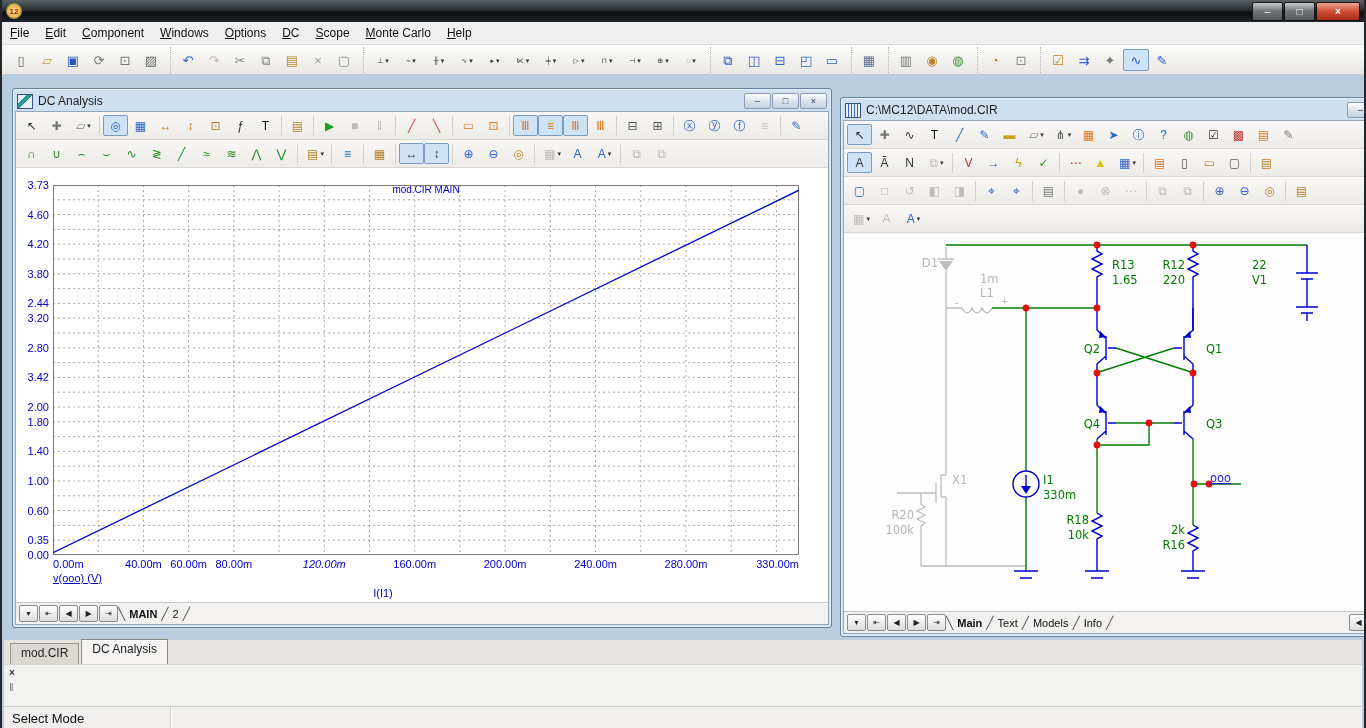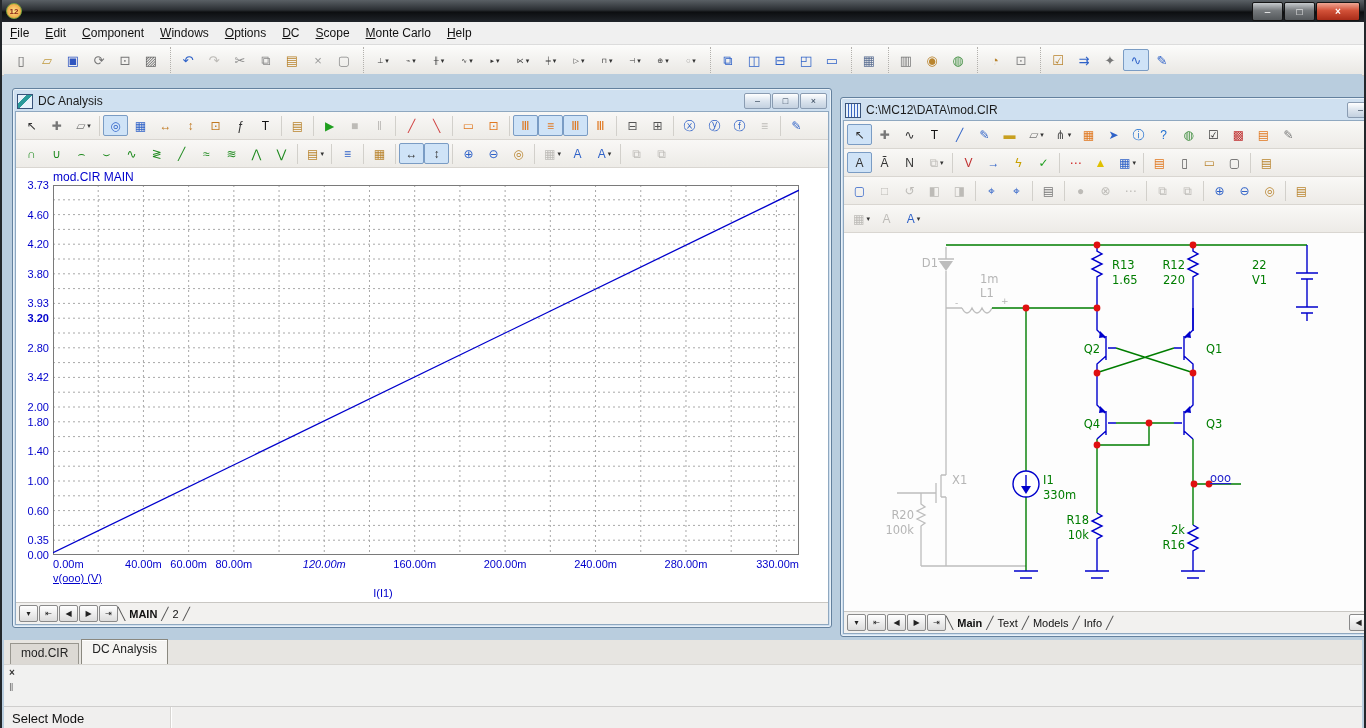--- a/index.html
+++ b/index.html
@@ -42,21 +42,21 @@
   .cicon.schem{background:repeating-linear-gradient(90deg,#e8f2fb 0 2px,#3a66c0 2px 3px)}
   .cbtn{width:25px;height:14px;border:1px solid #8a9cb2;border-radius:2px;margin-left:1px;font-size:9px;color:#2b3d52;
         background:linear-gradient(#ffffff,#dbe4ee 50%,#c3d1e0);display:flex;align-items:center;justify-content:center}
   .cbtn.close-active{width:34px;background:linear-gradient(#f2b2a0,#d85a43 45%,#bb3a24);color:#fff;font-weight:bold}
   .cbody{flex:1;background:#f4f3f1;border:1px solid #8fa8c0;display:flex;flex-direction:column;overflow:hidden}
   .wtoolbar{height:27px;flex:0 0 27px;background:linear-gradient(#f9f8f6,#edebe7);border-bottom:1px solid #d9d6d1;
             display:flex;align-items:center;padding-left:3px;overflow:hidden}
   .wtoolbar .tbi{min-width:19px;height:19px;font-size:12px}
   
   .content-dc{flex:1;background:#ffffff;position:relative;overflow:hidden}
-  .ptitle{position:absolute;top:2px;left:37px;width:746px;color:#0000cc;font-size:12px}
+  .ptitle{position:absolute;top:16px;left:37px;width:746px;text-align:center;color:#0000cc;font-size:10px}
   .ylab{position:absolute;left:0;width:33px;text-align:right;font-size:11px;color:#0000cc}
   .xlab{position:absolute;font-size:11px;color:#0000cc;white-space:nowrap}
   .plegend{position:absolute;left:37px;color:#0000cc;font-size:11px;text-decoration:underline}
   .pxlabel{position:absolute;left:37px;width:660px;text-align:center;color:#0000cc;font-size:11px}
   
   .sheetbar{height:21px;flex:0 0 21px;background:#f2f1ef;border-top:1px solid #c9c7c3;display:flex;align-items:center;
             font-size:11px;color:#111;padding-left:2px}
   .navs{display:flex;align-items:center}
   .navs .tbi{min-width:17px;width:17px;height:15px;border:1px solid #8a8a8a;border-radius:2px;margin-left:1px;
              background:linear-gradient(#ffffff,#dcdcdc);font-size:8px;color:#222;padding:0}
@@ -513,22 +513,22 @@
             <line x1="632.969696969697" y1="0" x2="632.969696969697" y2="370" stroke="#a8a8a8" stroke-width="1" stroke-dasharray="2,3"></line>
             <line x1="678.1818181818181" y1="0" x2="678.1818181818181" y2="370" stroke="#a8a8a8" stroke-width="1" stroke-dasharray="2,3"></line>
             <line x1="723.3939393939394" y1="0" x2="723.3939393939394" y2="370" stroke="#a8a8a8" stroke-width="1" stroke-dasharray="2,3"></line>
             <rect x="0.5" y="0.5" width="745" height="369" fill="none" stroke="#7a7a7a"></rect>
             <polyline points="0,367.78 746,5.180000000000007" fill="none" stroke="#0000cc" stroke-width="1.3"></polyline>
           </svg>
           <div class="ylab" style="top: 11px;">3.73</div>
           <div class="ylab" style="top: 40.6px;">4.60</div>
           <div class="ylab" style="top: 70.2px;">4.20</div>
           <div class="ylab" style="top: 99.8px;">3.80</div>
-          <div class="ylab" style="top: 129.4px;">3.93</div>
-          <div class="ylab" style="top: 144.2px; font-weight: bold;">3.20</div>
+          <div class="ylab" style="top: 129.4px;">2.44</div>
+          <div class="ylab" style="top: 144.2px;">3.20</div>
           <div class="ylab" style="top: 173.8px;">2.80</div>
           <div class="ylab" style="top: 203.4px;">3.42</div>
           <div class="ylab" style="top: 233px;">2.00</div>
           <div class="ylab" style="top: 247.8px;">1.80</div>
           <div class="ylab" style="top: 277.4px;">1.40</div>
           <div class="ylab" style="top: 307px;">1.00</div>
           <div class="ylab" style="top: 336.6px;">0.60</div>
           <div class="ylab" style="top: 366.2px;">0.35</div>
           <div class="ylab" style="top: 381px;">0.00</div>
           <div class="xlab" style="top: 390px; left: 37px;">0.00m</div>

